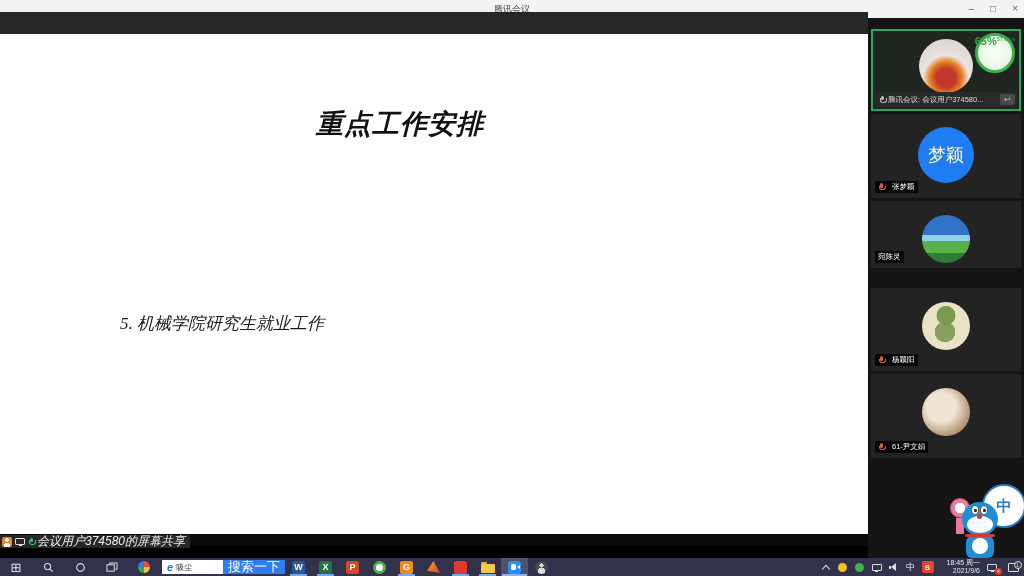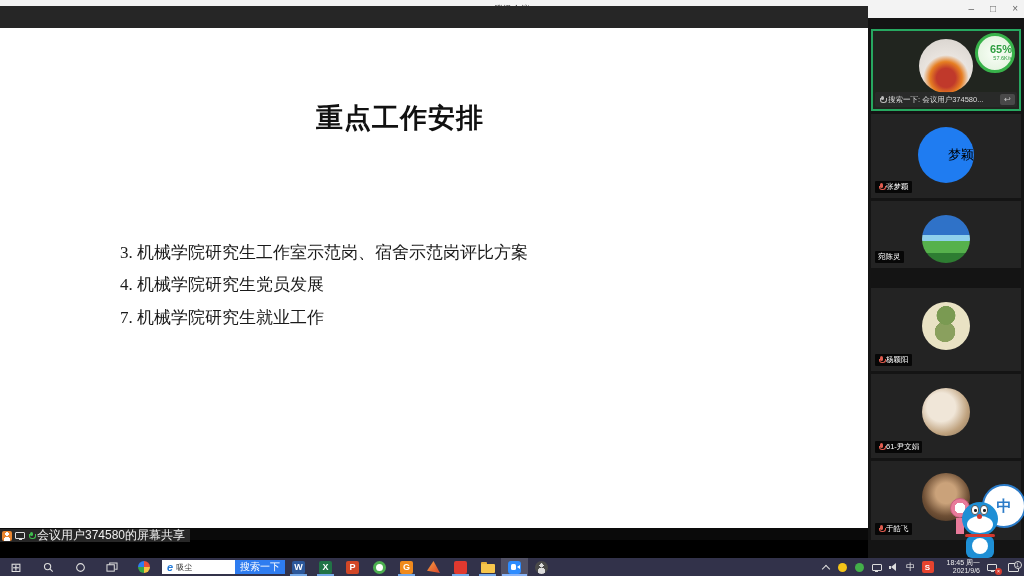--- a/index.html
+++ b/index.html
@@ -8,21 +8,21 @@
   .screen { position:relative; width:1024px; height:576px; }
 
   
   .titlebar { position:absolute; left:0; top:0; width:1024px; height:18px; background:#f3f3f3;
     display:flex; align-items:center; justify-content:center; }
   .tb-title { font-size:9px; color:#444;text-decoration:underline; }
   .win-controls { position:absolute; right:6px; top:0; height:18px; display:flex; gap:16px; align-items:center; }
   .win-controls span { font-size:10px; color:#666; line-height:18px; cursor:default; }
 
   
-  .main { position:absolute; left:0; top:6px; width:868px; height:534px; background:#0a0a0a; }
+  .main { position:absolute; left:0; top:12px; width:868px; height:534px; background:#0a0a0a;font-style:italic; }
   .top-strip { position:absolute; left:0; top:0; width:868px; height:22px; background:#262626; }
   .slide { position:absolute; left:0; top:22px; width:868px; height:500px; background:#ffffff; }
   .slide-title { position:absolute; left:120px; top:72px; width:560px; text-align:center;
     font-size:27px; font-weight:bold; color:#111; letter-spacing:1px; }
   .slide-item { position:absolute; left:120px; width:640px; height:24px;
     font-family:"Liberation Serif","DejaVu Serif",serif; font-size:17px; color:#1a1a1a; }
 
   .share-banner { position:absolute; left:0; top:523px; height:13px; background:#272727;
     display:flex; align-items:center; gap:3px; padding:0 5px 0 2px; z-index:5; }
   .sb-text { font-size:12px; color:#f0f0f0; white-space:nowrap; }
@@ -42,46 +42,46 @@
   .mic.green::before { background:#3fbf4f; } .mic.green::after { border-color:#3fbf4f; }
 
   
   .sidebar { position:absolute; left:868px; top:18px; width:156px; height:540px; background:#141414; }
   .tile { position:absolute; left:3px; width:150px; background:#232323; overflow:hidden; }
   .tile.speaker { border:2px solid #27a860; background:#21251f; }
   .avatar { position:absolute; border-radius:50%; }
   .av-flask { left:46px; top:8px; width:54px; height:54px;
     background: radial-gradient(circle at 50% 72%, #c0392b 0 20%, #e67e22 34%, #e9e4df 48%, #d4cfca 100%); }
   .av-blue { left:47px; top:13px; width:56px; height:56px; background:#1f7cf1;
-    display:flex; align-items:center; justify-content:flex-end; color:#000000; font-size:13px; }
+    display:flex; align-items:center; justify-content:center; color:#fef9c3; font-size:18px; }
   .av-land { left:51px; top:14px; width:48px; height:48px;
     background: linear-gradient(#2f72c8 0 42%, #8fd0ec 42% 54%, #56b14c 54% 80%, #2e7d32 80% 100%); }
   .av-bears { left:51px; top:14px; width:48px; height:48px;
     background: radial-gradient(circle at 50% 28%, #7a9a52 0 22%, transparent 23%),
                 radial-gradient(circle at 48% 62%, #8aa05e 0 26%, transparent 27%), #e9e2c4; }
   .av-cat { left:51px; top:14px; width:48px; height:48px;
     background: radial-gradient(circle at 40% 40%, #f0e6d8 0 35%, #bfa27e 65%, #7d6a52 100%); }
   .av-dog { left:51px; top:12px; width:48px; height:48px;
     background: radial-gradient(circle at 50% 42%, #caa27a 0 28%, #6e4f35 62%, #38281b 100%); }
 
   .badge65 { position:absolute; top:2px; right:4px; width:40px; height:40px; border-radius:50%;
     border:3px solid #38b24a; background:radial-gradient(#f9fff7, #dff0da);
-    display:flex; flex-direction:column; align-items:flex-end; justify-content:center; }
+    display:flex; flex-direction:row; align-items:flex-start; justify-content:center; }
   .b-pct { font-size:11px; font-weight:bold; color:#2f9e41; line-height:11px; }
   .b-spd { font-size:5.5px; color:#2f9e41; line-height:7px; }
 
   .speakbar { position:absolute; left:2px; right:2px; bottom:2px; height:15px;
     background:rgba(42,42,42,.92); border-radius:2px; display:flex; align-items:center;
     gap:3px; padding:0 2px 0 4px; }
   .speak-text { flex:1; font-size:7.5px; color:#ddd; white-space:nowrap; overflow:hidden; }
   .reply-ic { width:15px; height:11px; border-radius:2px; background:rgba(75,75,75,.95);
     color:#ccc; font-size:8px; line-height:11px; text-align:center; flex:none; }
 
   .name-tag { position:absolute; left:4px; bottom:5px; background:rgba(0,0,0,.8); color:#fff;
-    font-size:7.5px; line-height:10px; padding:1px 3px; display:flex; align-items:center; gap:2px; border-radius:1px; }
+    font-size:7.5px; line-height:10px; padding:1px 3px; display:flex; align-items:center; gap:8px; border-radius:1px; }
 
   
   .dora { position:absolute; left:950px; top:478px; width:74px; height:80px; z-index:40; }
   .d-ball { position:absolute; left:32px; top:6px; width:44px; height:44px; border-radius:50%;
     background:#fff; border:2px solid #2b7bc8; color:#2b7bc8; font-size:15px; font-weight:bold;
     display:flex; align-items:center; justify-content:center; }
   .d-clock { position:absolute; left:0; top:20px; width:20px; height:20px; border-radius:50%;
     background:radial-gradient(circle, #fff 0 42%, #e87a9a 42% 100%); border:1px solid #c95b7e; }
   .d-clockstand { position:absolute; left:6px; top:40px; width:8px; height:16px; background:#e87a9a; }
   .d-head { position:absolute; left:12px; top:24px; width:36px; height:34px; border-radius:50%; background:#1e8fd5; }
@@ -98,21 +98,21 @@
   .taskbar { position:absolute; left:0; top:558px; width:1024px; height:18px; background:#32324a;
     display:flex; align-items:center; z-index:30; }
   .tb-btn { width:32px; height:18px; display:flex; align-items:center; justify-content:center; flex:none; }
   .win-logo { font-size:13px; color:#e0e0e0; line-height:13px; }
   .pinwheel { width:12px; height:12px; border-radius:50%;
     background:conic-gradient(#e94f37 0 25%, #f6c344 0 50%, #39a845 0 75%, #2e7cf0 0 100%); }
   .searchbox { width:123px; height:14px; background:#fff; display:flex; align-items:center;
     margin-left:2px; flex:none; overflow:hidden; }
   .ie-ic { color:#1e78d7; font-size:11px; font-weight:bold; font-style:italic; padding:0 3px 0 5px; }
   .s-text { flex:1; font-size:8px; color:#333; white-space:nowrap; }
-  .s-btn { height:14px; background:#2e7cf0; color:#fff; font-size:10px; line-height:14px;
+  .s-btn { height:14px; background:#2e7cf0; color:#fff; font-size:13px; line-height:14px;
     padding:0 5px; white-space:nowrap; }
   .tb-app { position:relative; width:27px; height:18px; display:flex; align-items:center; justify-content:center; flex:none; }
   .tb-app.open::after { content:""; position:absolute; left:5px; right:5px; bottom:0; height:2px; background:#76a9e8; }
   .tb-app.active { background:rgba(255,255,255,.16); }
   .tb-app.active::after { left:1px; right:1px; background:#8ab4f8; }
   .app-sq { width:13px; height:13px; border-radius:2px; display:flex; align-items:center;
     justify-content:center; font-size:9px; font-weight:bold; color:#fff; }
   .word { background:#2b579a; } .excel { background:#217346; } .ppt { background:#d24726; }
   .g-app { background:#f08a1d; } .red-app { background:#e0392f; font-size:6px; }
   .green-ring { width:13px; height:13px; border:3.5px solid #4caf50; border-radius:50%; background:#fff; }
@@ -162,43 +162,41 @@
       <span>–</span>
       <span>□</span>
       <span>×</span>
     </span>
   </div>
 
   <div class="main">
     <div class="top-strip"></div>
     <div class="slide">
       <div class="slide-title">重点工作安排</div>
-      <div class="slide-item" style="top:213px">3. 机械学院研究生工作室示范岗、宿舍示范岗评比方案</div>
-      <div class="slide-item" style="top:245px">4. 机械学院研究生党员发展</div>
-      <div class="slide-item" style="top:278px">7. 机械学院研究生就业工作</div>
+      <div class="slide-item" style="top:278px">5. 机械学院研究生就业工作</div>
     </div>
     <div class="share-banner">
       <span class="person-ic"></span>
       <span class="mon"></span>
       <span class="mic green"></span>
       <span class="sb-text">会议用户374580的屏幕共享</span>
     </div>
   </div>
 
   <div class="sidebar">
 
     <div class="tile speaker" style="top:11px;height:82px">
       <div class="avatar av-flask"></div>
       <div class="badge65">
         <span class="b-pct">65%</span>
         <span class="b-spd">57.6K/s</span>
       </div>
       <div class="speakbar">
         <span class="mic gray"></span>
-        <span class="speak-text">搜索一下: 会议用户374580...</span>
+        <span class="speak-text">腾讯会议: 会议用户374580...</span>
         <span class="reply-ic">↩</span>
       </div>
     </div>
 
     <div class="tile" style="top:96px;height:84px">
       <div class="avatar av-blue">
         <span>梦颖</span>
       </div>
       <div class="name-tag">
         <span class="mic"></span>
@@ -222,27 +220,20 @@
     </div>
 
     <div class="tile" style="top:356px;height:84px">
       <div class="avatar av-cat"></div>
       <div class="name-tag">
         <span class="mic"></span>
         <span>61-尹文娟</span>
       </div>
     </div>
 
-    <div class="tile" style="top:443px;height:79px">
-      <div class="avatar av-dog"></div>
-      <div class="name-tag">
-        <span class="mic"></span>
-        <span>于皓飞</span>
-      </div>
-    </div>
   </div>
 
   <div class="dora">
     <div class="d-ball">
       <span>中</span>
     </div>
     <div class="d-clockstand"></div>
     <div class="d-clock"></div>
     <div class="d-body"></div>
     <div class="d-belly"></div>

